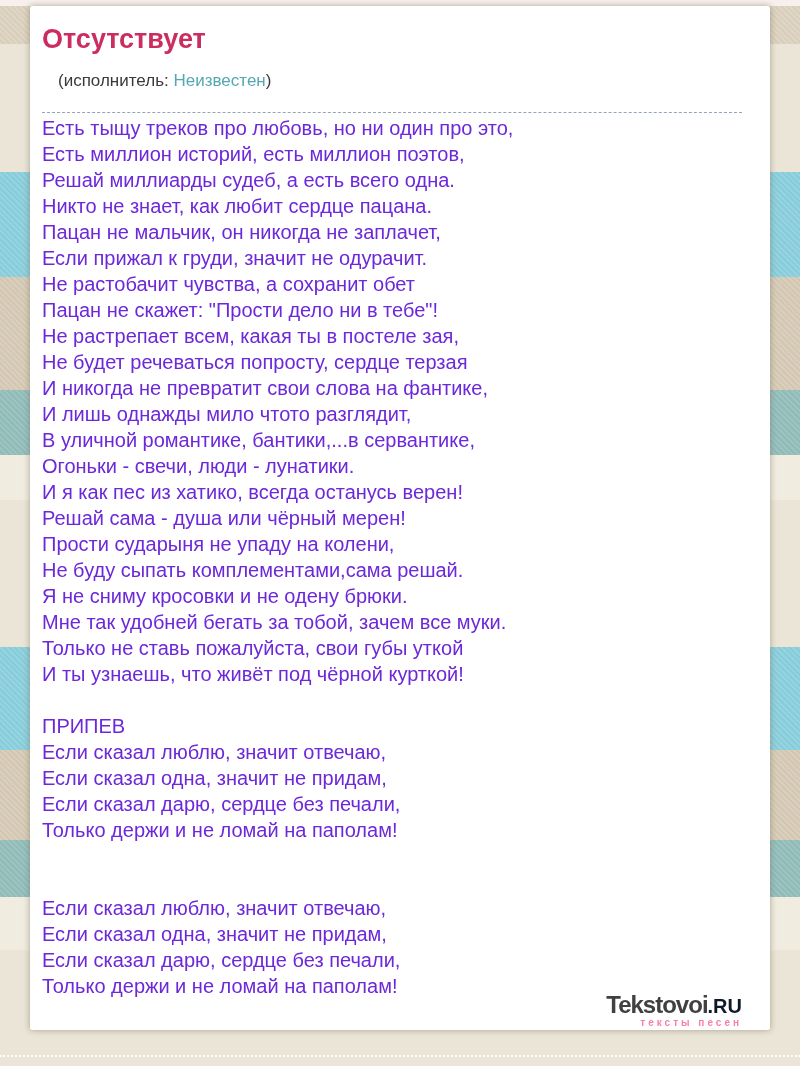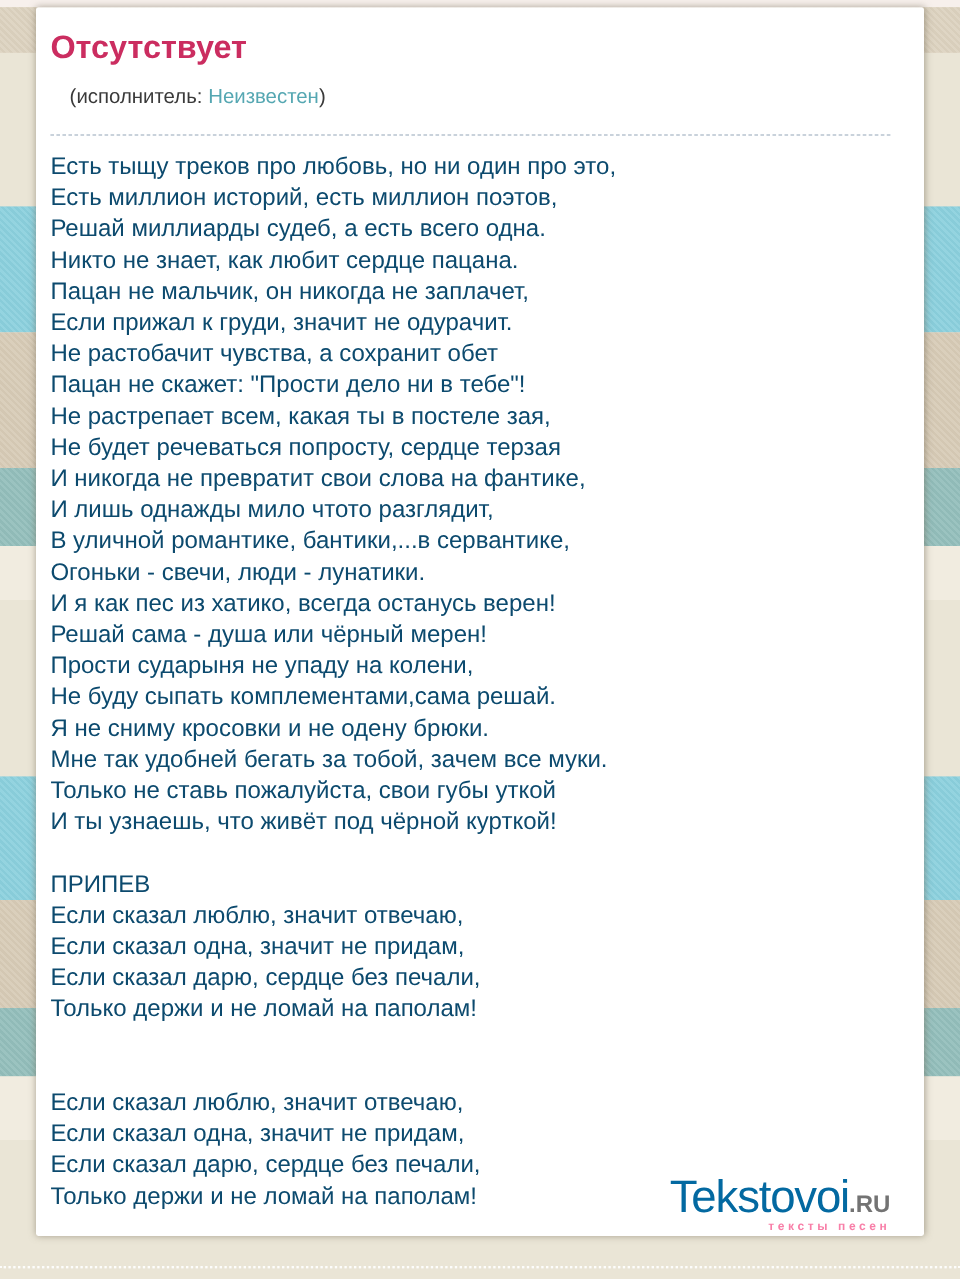--- a/index.html
+++ b/index.html
@@ -37,34 +37,34 @@
     margin:0;font-size:27px;line-height:30px;font-weight:600;
     color:#cb2d60;letter-spacing:0;
   }
   .artist-line{
     margin:16px;font-size:17px;line-height:22px;color:#3a3a3a;
     padding-bottom:4px;
   }
   .artist-link{color:#55a7b2;text-decoration:none;cursor:pointer;}
   .header-block{border-bottom:1px dashed #93a5b8;}
   .lyrics{
-    margin-top:13px;
-    font-size:20px;line-height:26px;color:#0c4a6e;
+    margin-top:2px;
+    font-size:20px;line-height:26px;color:#6d28d9;
   }
   .lyric-line{white-space:pre;}
   
   .logo{
     position:absolute;right:28px;bottom:2px;
     text-align:right;line-height:1;cursor:pointer;
   }
   .logo-word{
-    font-size:38px;font-weight:normal;color:#0369a1;letter-spacing:-1px;
+    font-size:24px;font-weight:bold;color:#404040;letter-spacing:-1px;
   }
   .logo-tld{
-    font-size:20px;font-weight:bold;color:#737373;letter-spacing:0;
+    font-size:20px;font-weight:bold;color:#0f172a;letter-spacing:0;
   }
   .logo-tagline{
     margin-top:1px;font-size:10px;font-weight:bold;color:#f87fa8;
     letter-spacing:3px;
   }
 </style>
 </head>
 <body>
 
 <div class="bg">

